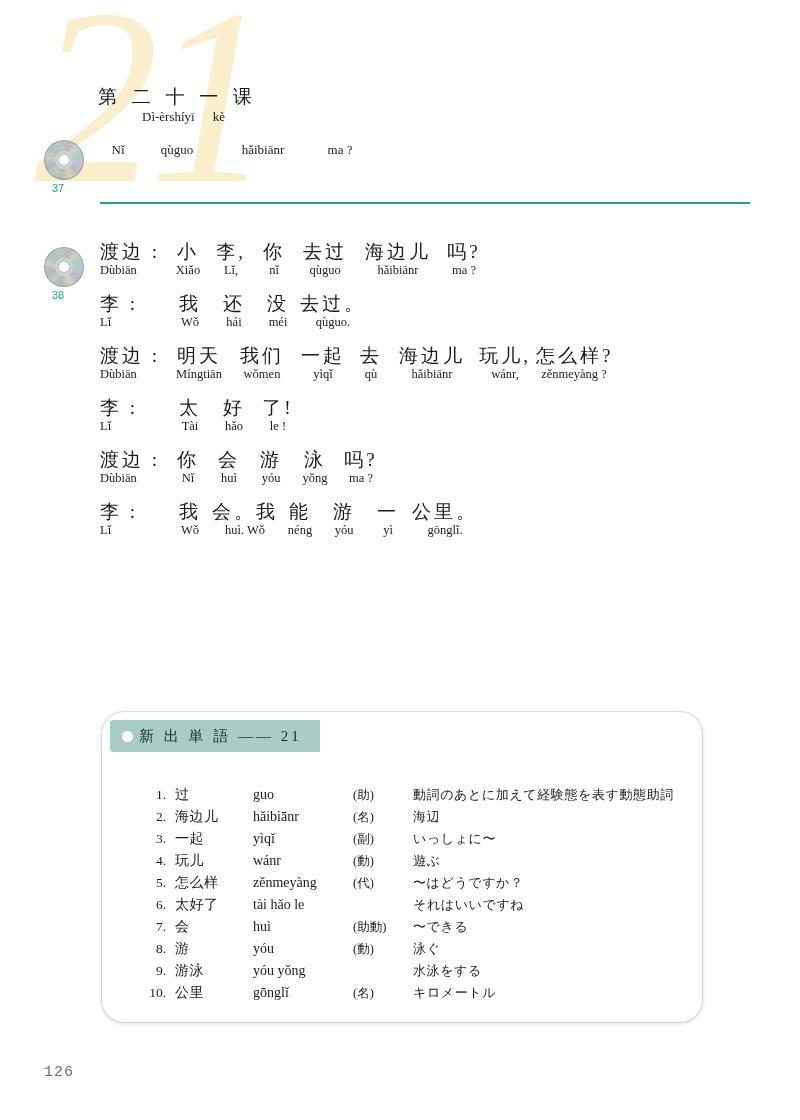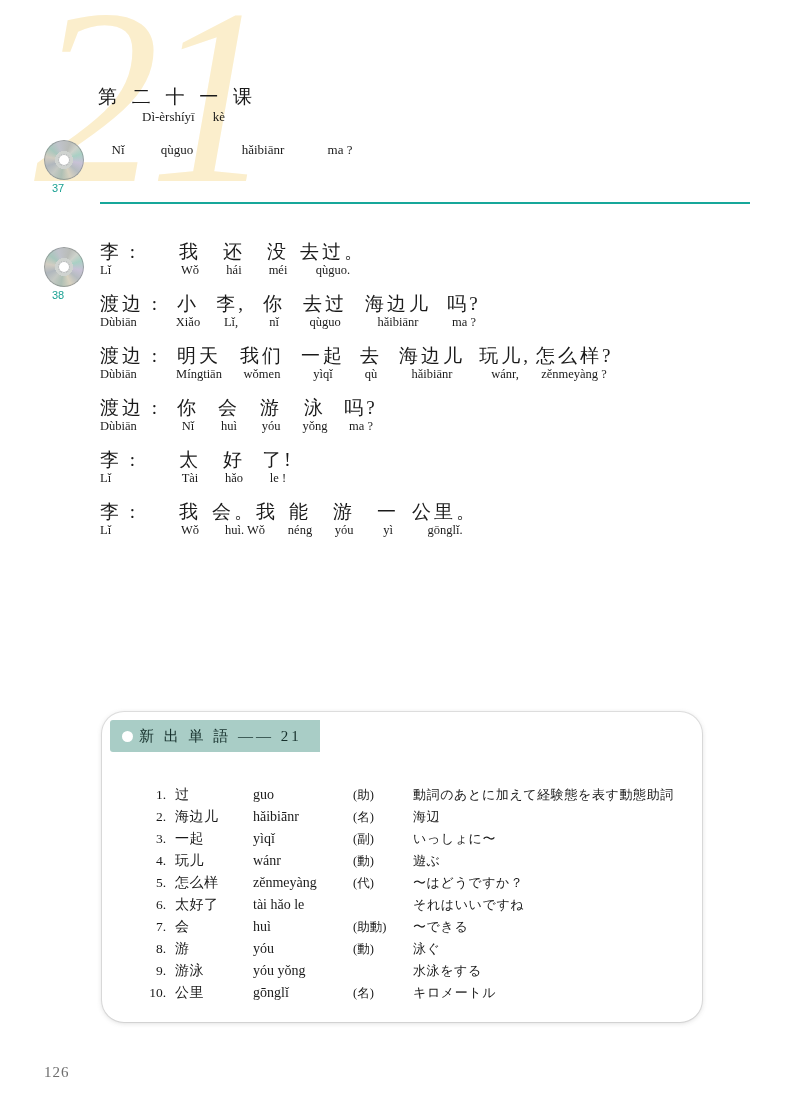--- a/index.html
+++ b/index.html
@@ -223,21 +223,21 @@
   .vrow .pos { width: 60px; font-size: 12.5px; }
   .vrow .jp { font-size: 13px; letter-spacing: .6px; }
 
   
   .pagenum {
     position: absolute;
     left: 44px;
     top: 1064px;
     font-size: 15px;
     color: #6d6d6d;
-    font-family: Liberation Serif, serif;
+    font-family: Liberation Mono, monospace;
     letter-spacing: 1px;
     z-index: 2;
   }
 </style>
 </head>
 <body>
 
 <div class="watermark">21</div>
 
 <div class="header">
@@ -263,42 +263,42 @@
   <div class="tracknum">37</div>
 </div>
 <div class="cd" id="cd-2">
   <div class="disc"></div>
   <div class="tracknum">38</div>
 </div>
 
 <div class="dialogue">
 
   <div class="dline">
+    <div class="cn"><span class="tok" style="width:68px;text-align:left">渡边 :</span><span class="tok" style="width:40px">小</span><span class="tok" style="width:46px">李,</span><span class="tok" style="width:40px">你</span><span class="tok" style="width:62px">去过</span><span class="tok" style="width:84px">海边儿</span><span class="tok" style="width:48px">吗?</span></div>
+    <div class="py"><span class="tok" style="width:68px;text-align:left">Dùbiān</span><span class="tok" style="width:40px">Xiǎo</span><span class="tok" style="width:46px">Lǐ,</span><span class="tok" style="width:40px">nǐ</span><span class="tok" style="width:62px">qùguo</span><span class="tok" style="width:84px">hǎibiānr</span><span class="tok" style="width:48px">ma ?</span></div>
+  </div>
+
+  <div class="dline">
     <div class="cn"><span class="tok" style="width:68px;text-align:left">李    :</span><span class="tok" style="width:44px">我</span><span class="tok" style="width:44px">还</span><span class="tok" style="width:44px">没</span><span class="tok" style="width:66px">去过。</span></div>
     <div class="py"><span class="tok" style="width:68px;text-align:left">Lǐ</span><span class="tok" style="width:44px">Wǒ</span><span class="tok" style="width:44px">hái</span><span class="tok" style="width:44px">méi</span><span class="tok" style="width:66px">qùguo.</span></div>
   </div>
 
   <div class="dline">
-    <div class="cn"><span class="tok" style="width:68px;text-align:left">渡边 :</span><span class="tok" style="width:40px">小</span><span class="tok" style="width:46px">李,</span><span class="tok" style="width:40px">你</span><span class="tok" style="width:62px">去过</span><span class="tok" style="width:84px">海边儿</span><span class="tok" style="width:48px">吗?</span></div>
-    <div class="py"><span class="tok" style="width:68px;text-align:left">Dùbiān</span><span class="tok" style="width:40px">Xiǎo</span><span class="tok" style="width:46px">Lǐ,</span><span class="tok" style="width:40px">nǐ</span><span class="tok" style="width:62px">qùguo</span><span class="tok" style="width:84px">hǎibiānr</span><span class="tok" style="width:48px">ma ?</span></div>
-  </div>
-
-  <div class="dline">
     <div class="cn"><span class="tok" style="width:68px;text-align:left">渡边 :</span><span class="tok" style="width:62px">明天</span><span class="tok" style="width:64px">我们</span><span class="tok" style="width:58px">一起</span><span class="tok" style="width:38px">去</span><span class="tok" style="width:84px">海边儿</span><span class="tok" style="width:62px">玩儿,</span><span class="tok" style="width:76px">怎么样?</span></div>
     <div class="py"><span class="tok" style="width:68px;text-align:left">Dùbiān</span><span class="tok" style="width:62px">Míngtiān</span><span class="tok" style="width:64px">wǒmen</span><span class="tok" style="width:58px">yìqǐ</span><span class="tok" style="width:38px">qù</span><span class="tok" style="width:84px">hǎibiānr</span><span class="tok" style="width:62px">wánr,</span><span class="tok" style="width:76px">zěnmeyàng ?</span></div>
   </div>
 
   <div class="dline">
+    <div class="cn"><span class="tok" style="width:68px;text-align:left">李    :</span><span class="tok" style="width:44px">太</span><span class="tok" style="width:44px">好</span><span class="tok" style="width:44px">了!</span></div>
+    <div class="py"><span class="tok" style="width:68px;text-align:left">Lǐ</span><span class="tok" style="width:44px">Tài</span><span class="tok" style="width:44px">hǎo</span><span class="tok" style="width:44px">le !</span></div>
+  </div>
+
+  <div class="dline">
     <div class="cn"><span class="tok" style="width:68px;text-align:left">渡边 :</span><span class="tok" style="width:40px">你</span><span class="tok" style="width:42px">会</span><span class="tok" style="width:42px">游</span><span class="tok" style="width:46px">泳</span><span class="tok" style="width:46px">吗?</span></div>
     <div class="py"><span class="tok" style="width:68px;text-align:left">Dùbiān</span><span class="tok" style="width:40px">Nǐ</span><span class="tok" style="width:42px">huì</span><span class="tok" style="width:42px">yóu</span><span class="tok" style="width:46px">yǒng</span><span class="tok" style="width:46px">ma ?</span></div>
-  </div>
-
-  <div class="dline">
-    <div class="cn"><span class="tok" style="width:68px;text-align:left">李    :</span><span class="tok" style="width:44px">太</span><span class="tok" style="width:44px">好</span><span class="tok" style="width:44px">了!</span></div>
-    <div class="py"><span class="tok" style="width:68px;text-align:left">Lǐ</span><span class="tok" style="width:44px">Tài</span><span class="tok" style="width:44px">hǎo</span><span class="tok" style="width:44px">le !</span></div>
   </div>
 
   <div class="dline">
     <div class="cn"><span class="tok" style="width:68px;text-align:left">李    :</span><span class="tok" style="width:44px">我</span><span class="tok" style="width:66px">会。我</span><span class="tok" style="width:44px">能</span><span class="tok" style="width:44px">游</span><span class="tok" style="width:44px">一</span><span class="tok" style="width:70px">公里。</span></div>
     <div class="py"><span class="tok" style="width:68px;text-align:left">Lǐ</span><span class="tok" style="width:44px">Wǒ</span><span class="tok" style="width:66px">huì. Wǒ</span><span class="tok" style="width:44px">néng</span><span class="tok" style="width:44px">yóu</span><span class="tok" style="width:44px">yì</span><span class="tok" style="width:70px">gōnglǐ.</span></div>
   </div>
 
 </div>
 
 <div class="vocab-card">

